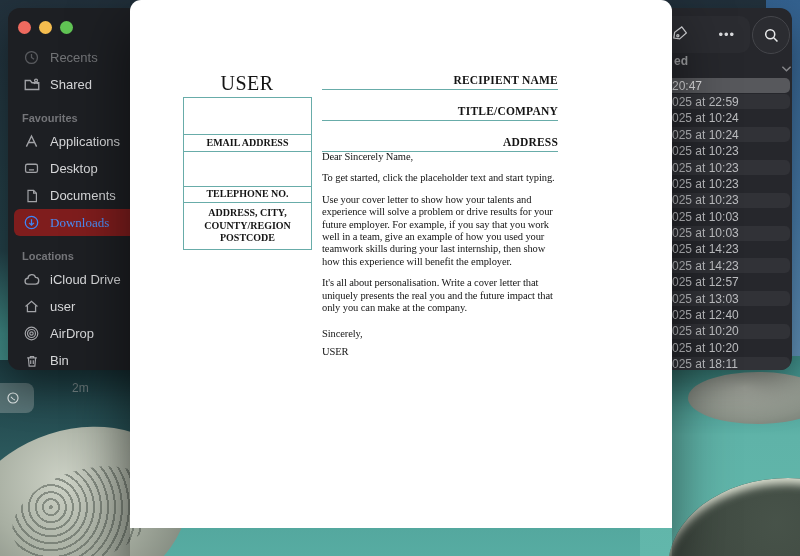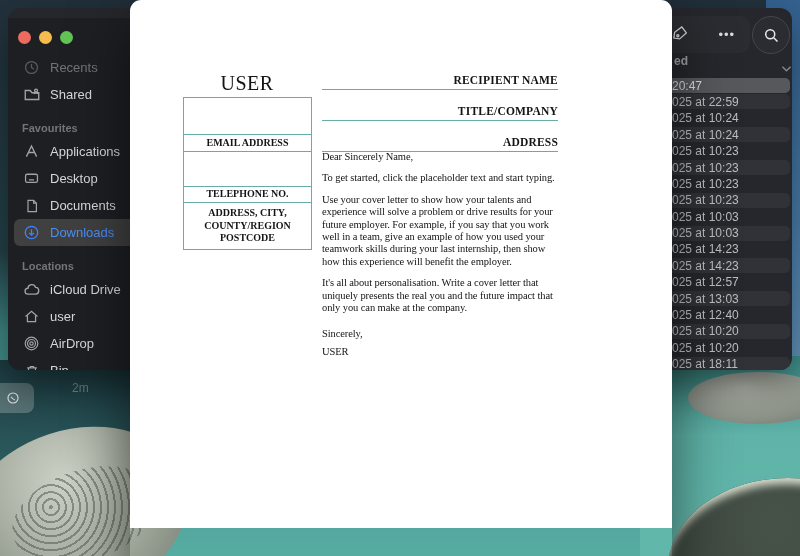--- a/index.html
+++ b/index.html
@@ -28,30 +28,30 @@
             background:repeating-radial-gradient(circle at 30% 30%, #49524a 0 2px, transparent 2px 7px); opacity:.5; }
 
   
   .notif-icon { position:absolute; left:-8px; top:383px; width:42px; height:30px; border-radius:8px;
             background:rgba(150,163,163,.45); display:flex; align-items:center; justify-content:center; }
   .notif-time { position:absolute; left:72px; top:381px; font-size:12px; color:#7d8d8f; }
 
   
   .finder { position:absolute; left:8px; top:8px; width:784px; height:362px; border-radius:12px;
             background:#26272c; overflow:hidden; box-shadow:0 18px 40px rgba(0,0,0,.45); }
-  .sidebar { position:absolute; left:0; top:10px; width:150px; height:100%; background:#1d1f23; }
+  .sidebar { position:absolute; left:0; top:0; width:150px; height:100%; background:#1d1f23; }
   .tlights { position:absolute; left:10px; top:13px; display:flex; gap:8px; }
   .tlight { width:13px; height:13px; border-radius:50%; }
   .tl-red{ background:#ee6a5f; } .tl-yellow{ background:#f5bd4f; } .tl-green{ background:#61c455; }
   .side-list { position:absolute; left:6px; top:36px; width:150px; }
   .sitem { height:27px; display:flex; align-items:center; gap:9px; padding-left:8px; border-radius:6px;
            color:#d6d7d9; font-size:13px; }
   .sitem .sicon { width:19px; display:flex; justify-content:center; color:#a2a3a7; }
   .sitem.dim { opacity:.45; }
-  .sitem.selected { background:#404040; color:#4b8ef8; }
+  .sitem.selected { background:#7f1d1d; color:#4b8ef8;font-family:Liberation Serif, serif; }
   .sitem.selected .sicon { color:#3d86f8; }
   .ssection { height:22px; line-height:24px; padding-left:8px; margin-top:8px;
               font-size:11px; font-weight:bold; color:#747579; }
 
   
   .toolbar-group { position:absolute; left:648px; top:8px; width:94px; height:37px; border-radius:10px;
             background:#2b2c31; display:flex; align-items:center; justify-content:space-around; color:#d9dadd; }
   .search-btn { position:absolute; left:744px; top:8px; width:38px; height:38px; border-radius:50%;
             background:#2b2c31; border:1.5px solid #45464b; display:flex; align-items:center; justify-content:center; }
   .list-header { position:absolute; left:666px; top:46px; font-size:12px; font-weight:bold; color:#9fa0a3; }

